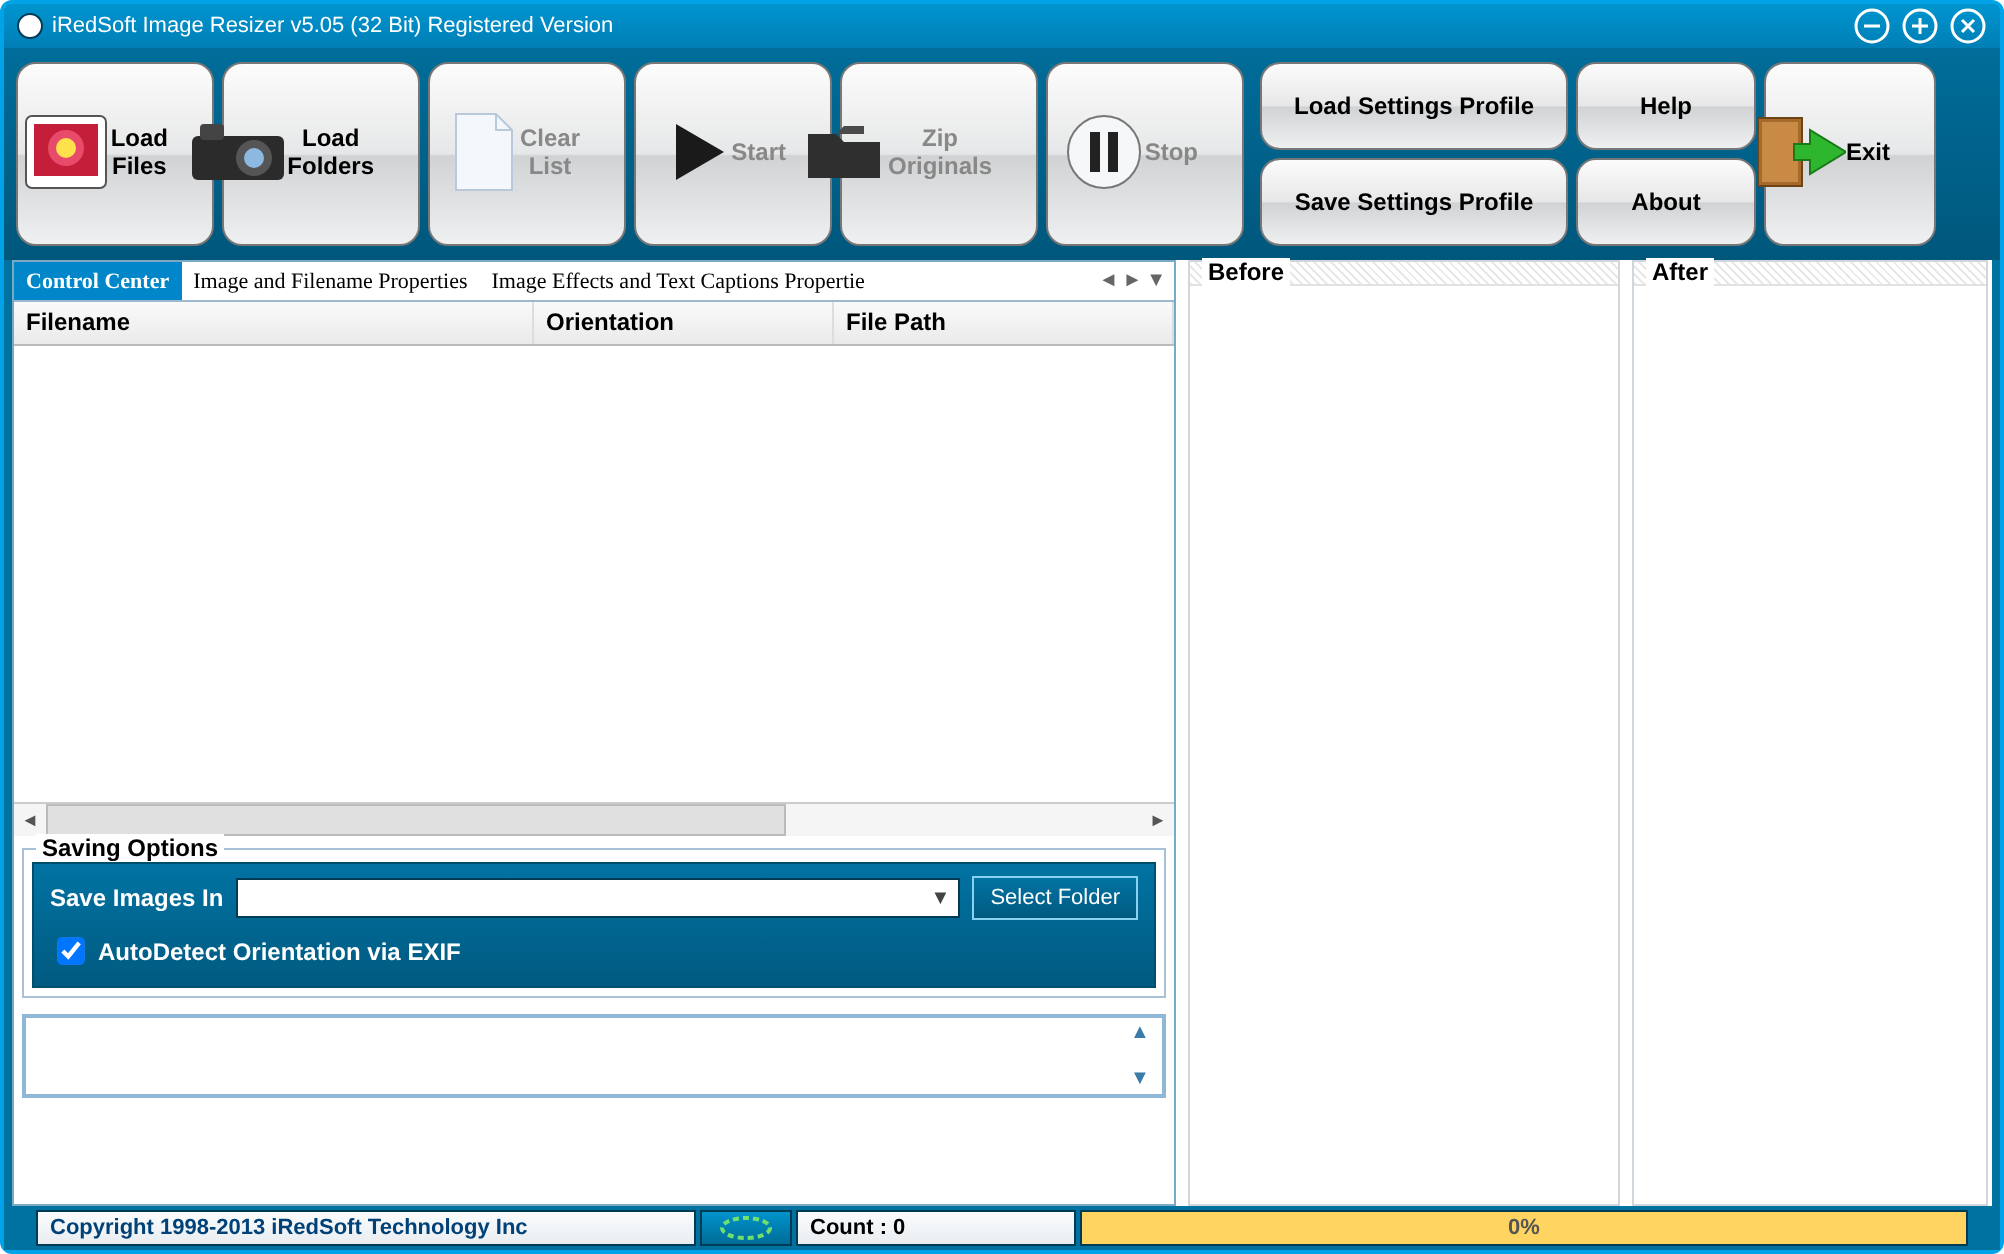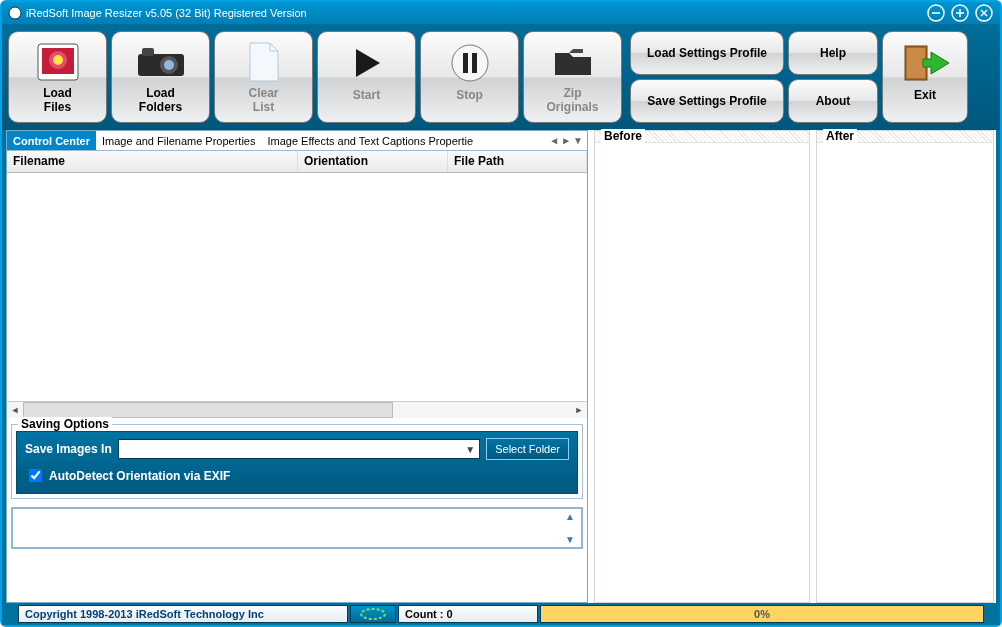--- a/index.html
+++ b/index.html
@@ -42,21 +42,21 @@
     display: flex;
     align-items: center;
     padding: 4px 6px;
     gap: 4px;
   }
   .tb-btn {
     width: 99px; height: 92px;
     background: linear-gradient(#fcfcfc, #e6e7e8 50%, #d0d2d4 51%, #eef0f1);
     border: 1px solid #777;
     border-radius: 10px;
-    display: flex; flex-direction: column; align-items: center; justify-content: flex-start;
+    display: flex; flex-direction: row; align-items: center; justify-content: flex-end;
     padding: 6px 22px 8px;
     font-weight: bold;
     font-size: 12px;
     cursor: pointer;
     text-align: center;
     color: #000;
   }
   .tb-btn.disabled { color: #888; }
   .tb-btn .icon-wrap { height: 50px; display:flex; align-items:center; justify-content:center; }
   .tb-right-col { display: flex; flex-direction: column; gap: 4px; }
@@ -94,37 +94,38 @@
     height: 20px;
     background: #fff;
     display: flex;
     align-items: center;
     font-size: 11px;
     border-bottom: 1px solid #9cb9cf;
   }
   .tab {
     padding: 2px 6px; height: 100%; display:flex; align-items:center;
     cursor: pointer;
+    font-family: Liberation Serif, serif;
   }
   .tab.active { background: #0186c9; color: #fff; font-weight: bold; }
   .tab-scroll { margin-left:auto; display:flex; gap:2px; padding-right:4px; }
   .tab-scroll span { cursor:pointer; color:#666; font-size:10px; }
 
   .grid-header {
     height: 22px;
     background: linear-gradient(#fafafa, #eaeaea);
     border-bottom: 1px solid #bbb;
     display: flex;
     font-weight: bold;
   }
   .grid-header div {
     padding: 3px 6px;
     border-right: 1px solid #ddd;
   }
-  .col-fn { width: 291px; }
+  .col-fn { width: 260px; }
   .col-or { width: 150px; }
   .col-fp { flex: 1; }
   .grid-body {
     height: 228px; overflow: auto;
     background: #fff;
   }
   .grid-hscroll { height: 17px; border-top: 1px solid #ccc; background: #f5f5f5; display:flex; align-items:center; }
   .grid-hscroll .sb-track { flex:0 0 370px; height:100%; background:#e0e0e0; border:1px solid #bbb; margin:0 0px; }
   .grid-hscroll .arrow { width:16px; height:100%; display:flex; align-items:center; justify-content:center; color:#555; font-size:9px;}
   .grid-hscroll .spacer { flex:1; }
@@ -287,36 +288,36 @@
     <div class="tb-btn disabled">
       <div class="icon-wrap">
         <svg width="34" height="36">
             <polygon points="6,4 30,18 6,32" fill="#1a1a1a"></polygon>
           </svg>
       </div>
       <span>Start</span>
     </div>
     <div class="tb-btn disabled">
       <div class="icon-wrap">
+        <svg width="44" height="34">
+            <path d="M4 8 h14 l4 4 h18 v18 h-36 z" fill="#2f2f2f"></path>
+            <path d="M4 8 h14 l4 -4 h10 v4" fill="#4a4a4a"></path>
+          </svg>
+      </div>
+      <span>Zip Originals</span>
+    </div>
+    <div class="tb-btn disabled">
+      <div class="icon-wrap">
         <svg width="40" height="40">
             <circle cx="20" cy="20" r="18" fill="#f6f7f8" stroke="#777"></circle>
             <rect x="13" y="10" width="5" height="20" fill="#222"></rect>
             <rect x="22" y="10" width="5" height="20" fill="#222"></rect>
           </svg>
       </div>
       <span>Stop</span>
-    </div>
-    <div class="tb-btn disabled">
-      <div class="icon-wrap">
-        <svg width="44" height="34">
-            <path d="M4 8 h14 l4 4 h18 v18 h-36 z" fill="#2f2f2f"></path>
-            <path d="M4 8 h14 l4 -4 h10 v4" fill="#4a4a4a"></path>
-          </svg>
-      </div>
-      <span>Zip Originals</span>
     </div>
 
     <div class="tb-right-col tb-right">
       <div class="tb-small">
           <span>Load Settings Profile</span>
         </div>
       <div class="tb-small">
           <span>Save Settings Profile</span>
         </div>
     </div>

